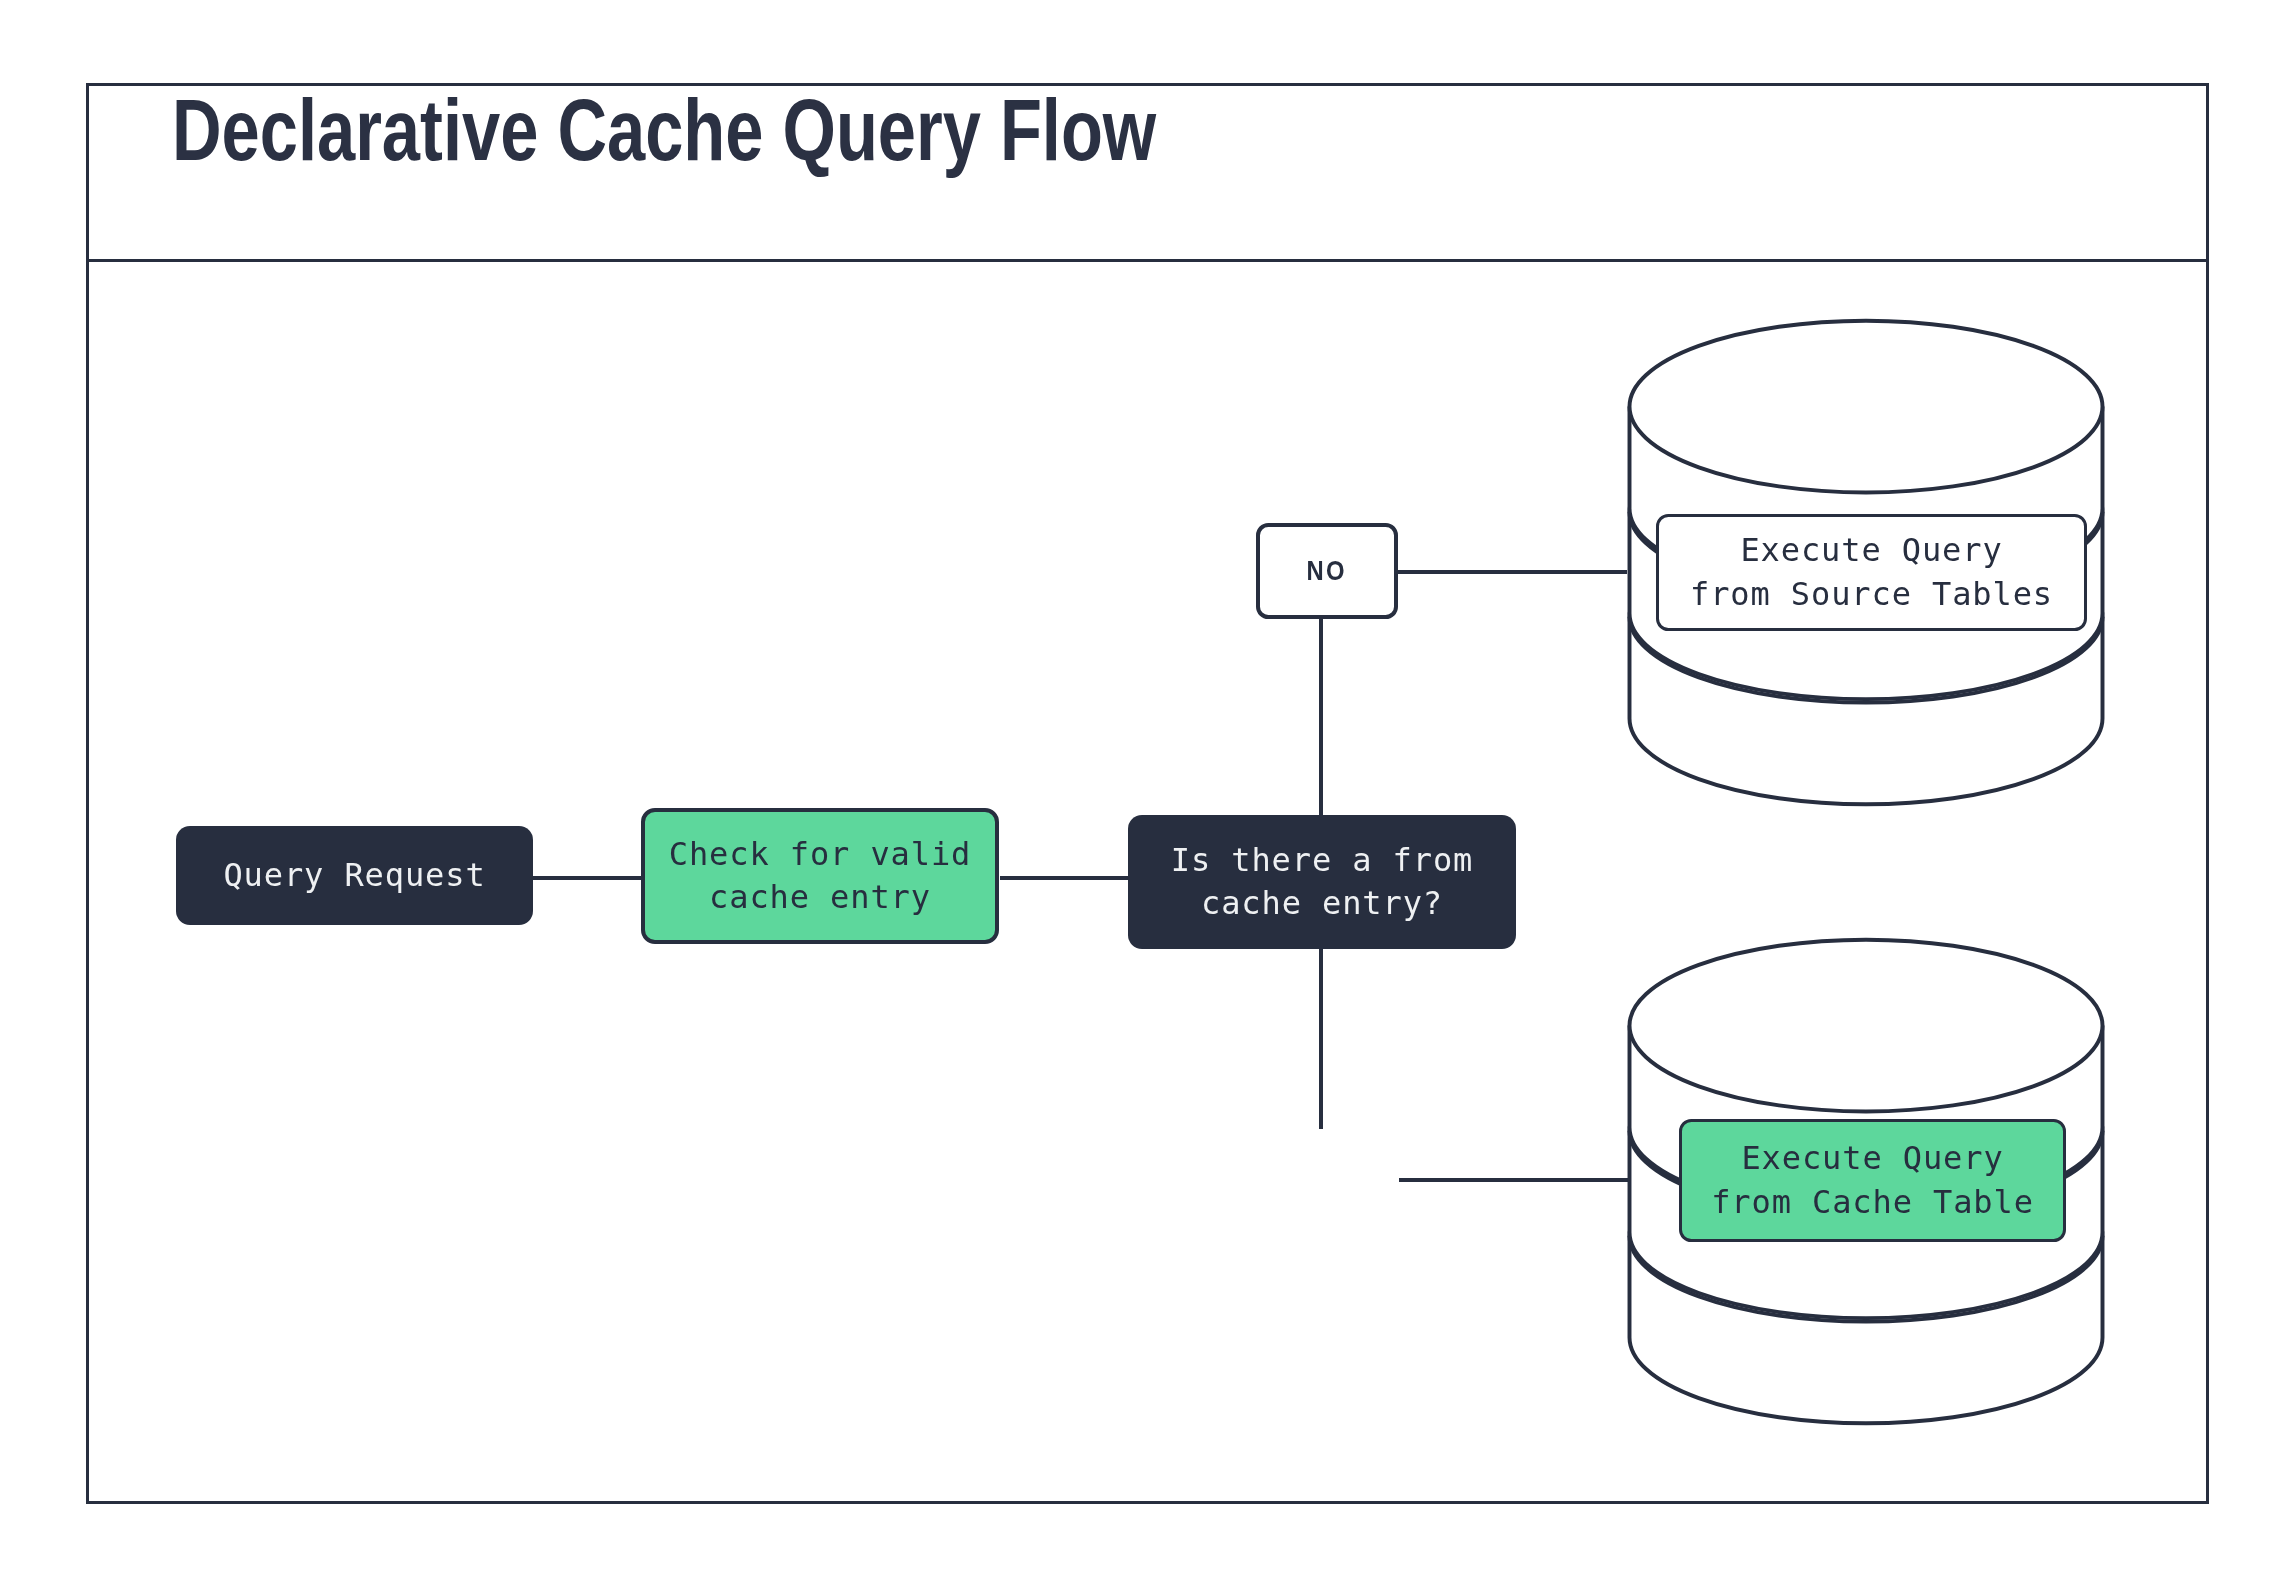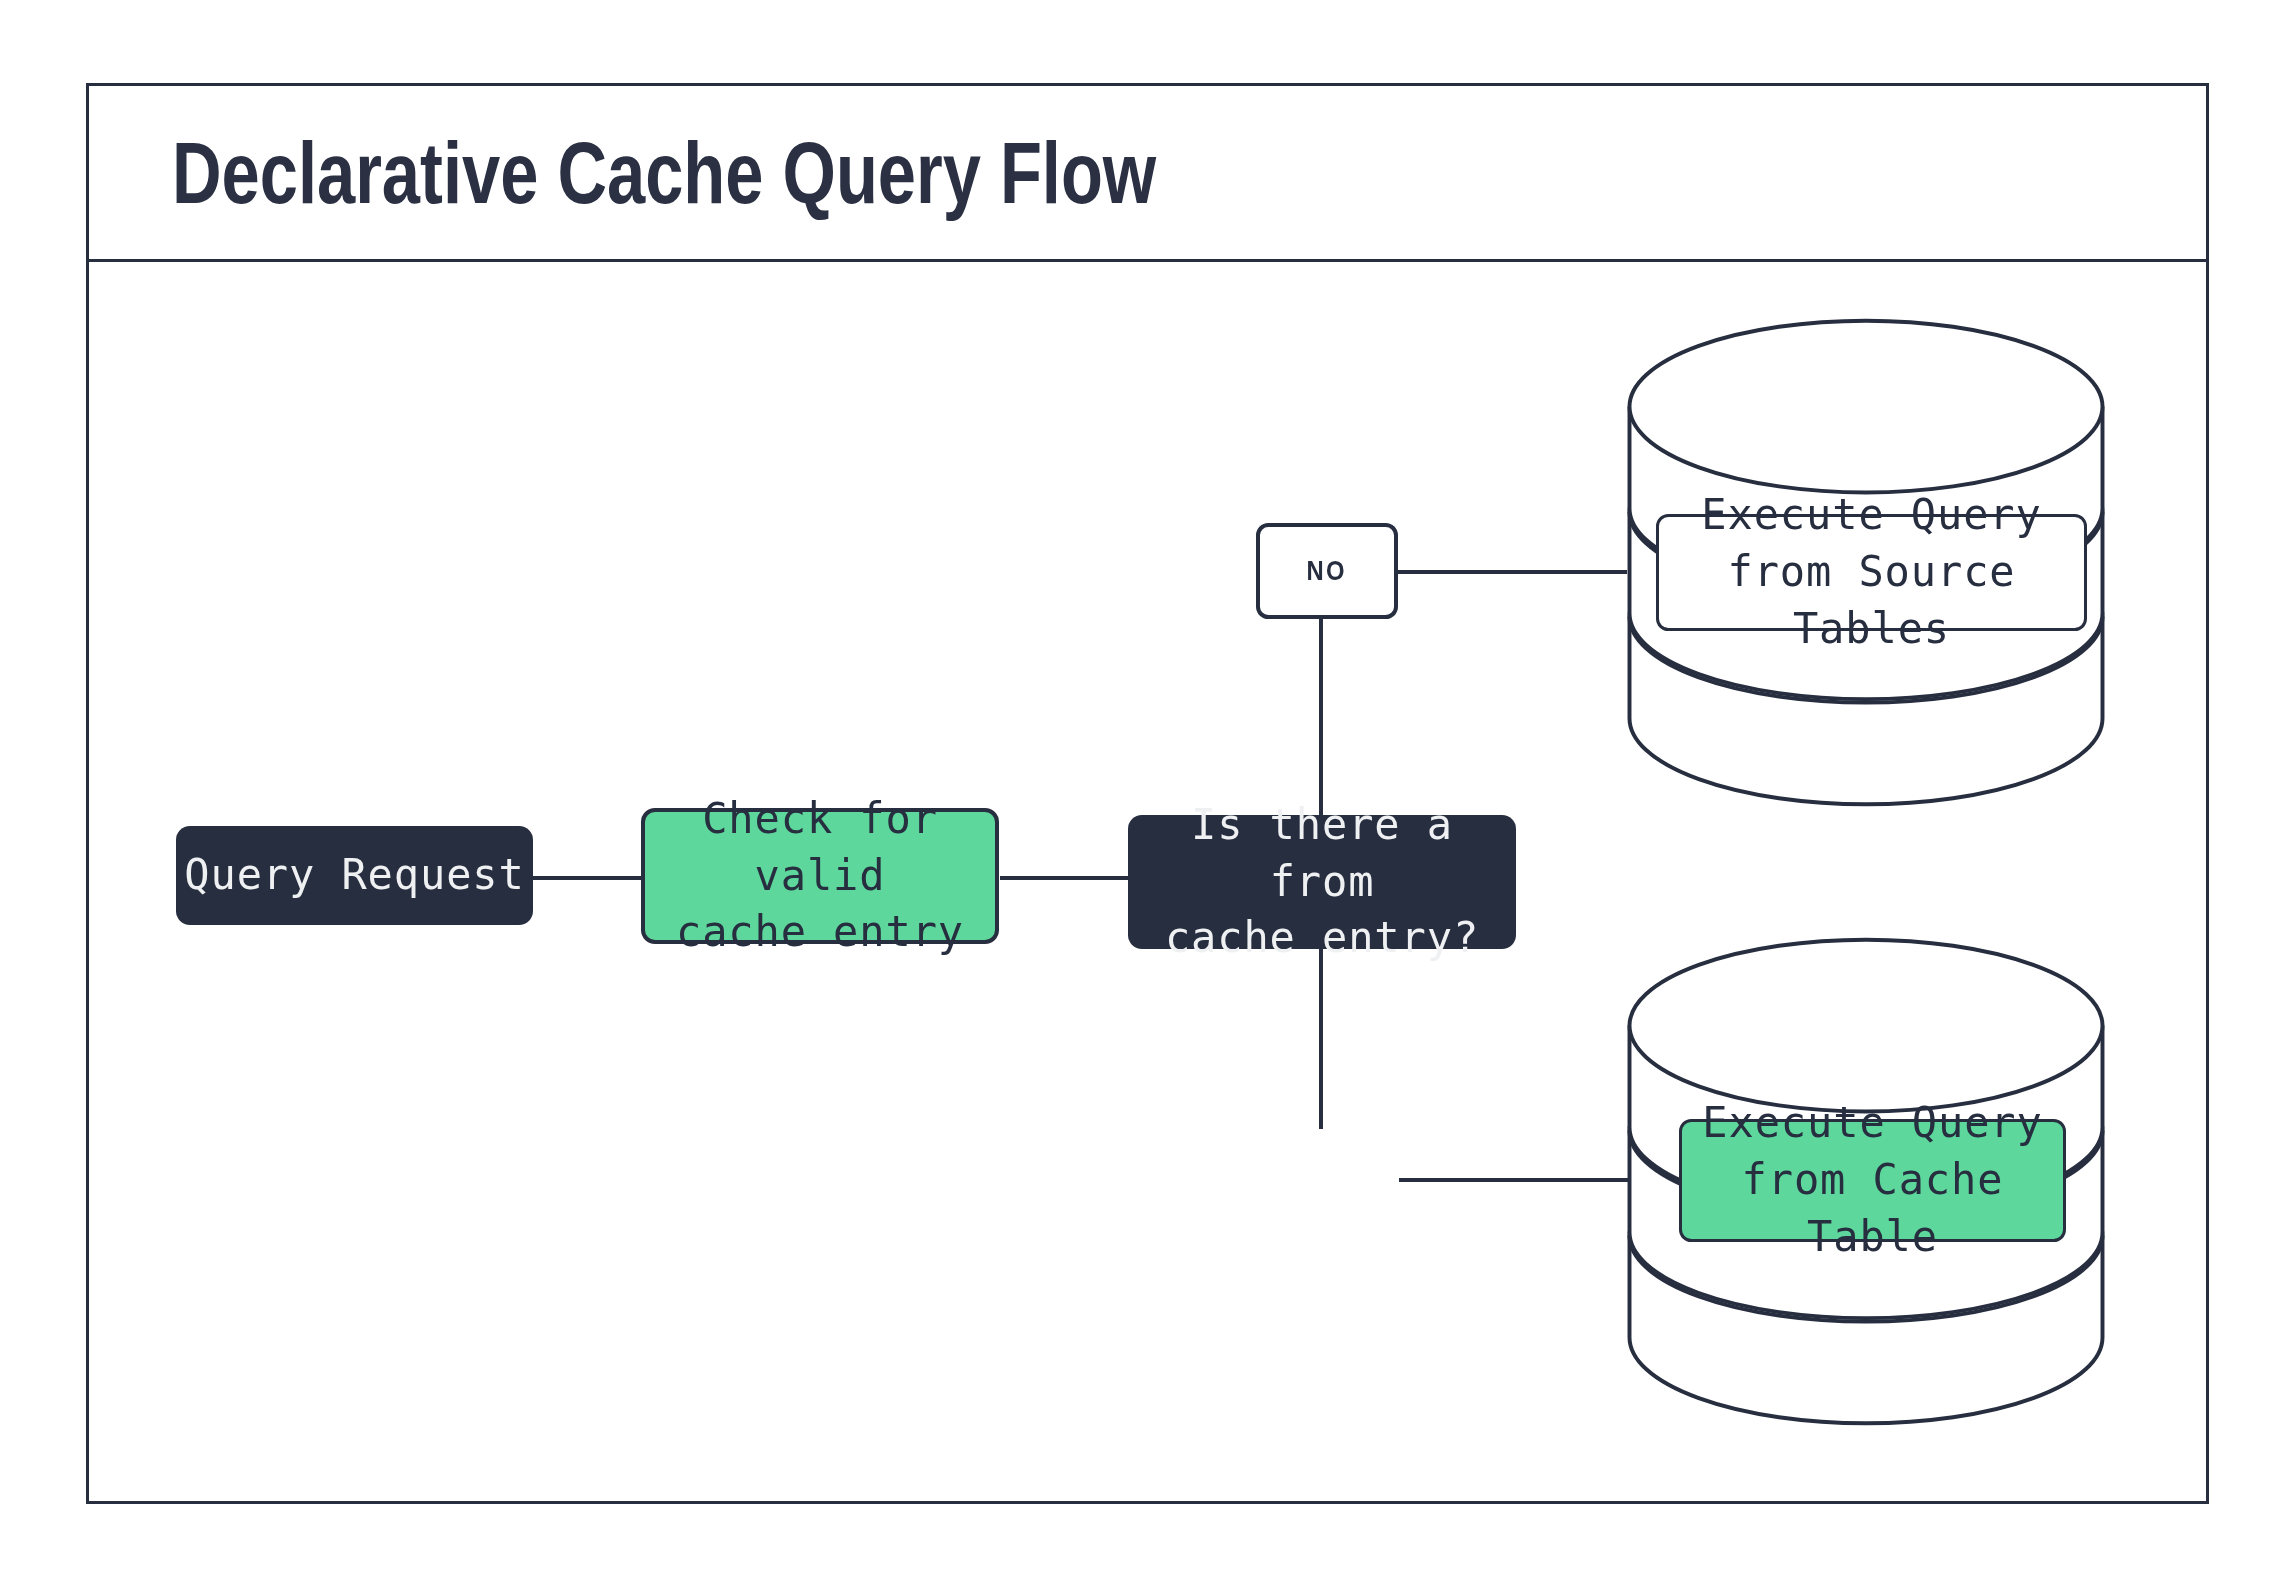--- a/index.html
+++ b/index.html
@@ -18,21 +18,20 @@
     border: 3.5px solid #272e3f;
     box-sizing: border-box;
     background: #ffffff;
   }
   .header {
     position: absolute;
     left: 0; top: 0; right: 0;
     height: 173px;
     border-bottom: 3.5px solid #272e3f;
     display: flex;
-    align-items: center;
     padding-left: 83px;
   }
   .title {
     margin: 0;
     font-family: "Liberation Sans", sans-serif;
     font-weight: 700;
     font-size: 88px;
     line-height: 1;
     color: #2b3143;
     transform: scaleX(0.78);
@@ -42,21 +41,21 @@
   .node, .line, .cyl { position: absolute; box-sizing: border-box; }
   .line { background: #272e3f; z-index: 1; }
   .cyl  { z-index: 2; }
   .node {
     z-index: 3;
     display: flex;
     align-items: center;
     justify-content: center;
     text-align: center;
     border-radius: 14px;
-    font-size: 42px;
+    font-size: 32px;
     letter-spacing: 0.9px;
     line-height: 1.35;
     white-space: pre-line;
     color: #272e3f;
   }
   .dark  { background: #272e3f; color: #eef0f2; }
   .green { background: #5dd79c; border: 4.4px solid #272e3f; }
   .ghost { background: #ffffff; border: 4.4px solid #272e3f; }
   .tag {
     font-family: "Liberation Sans", sans-serif;

